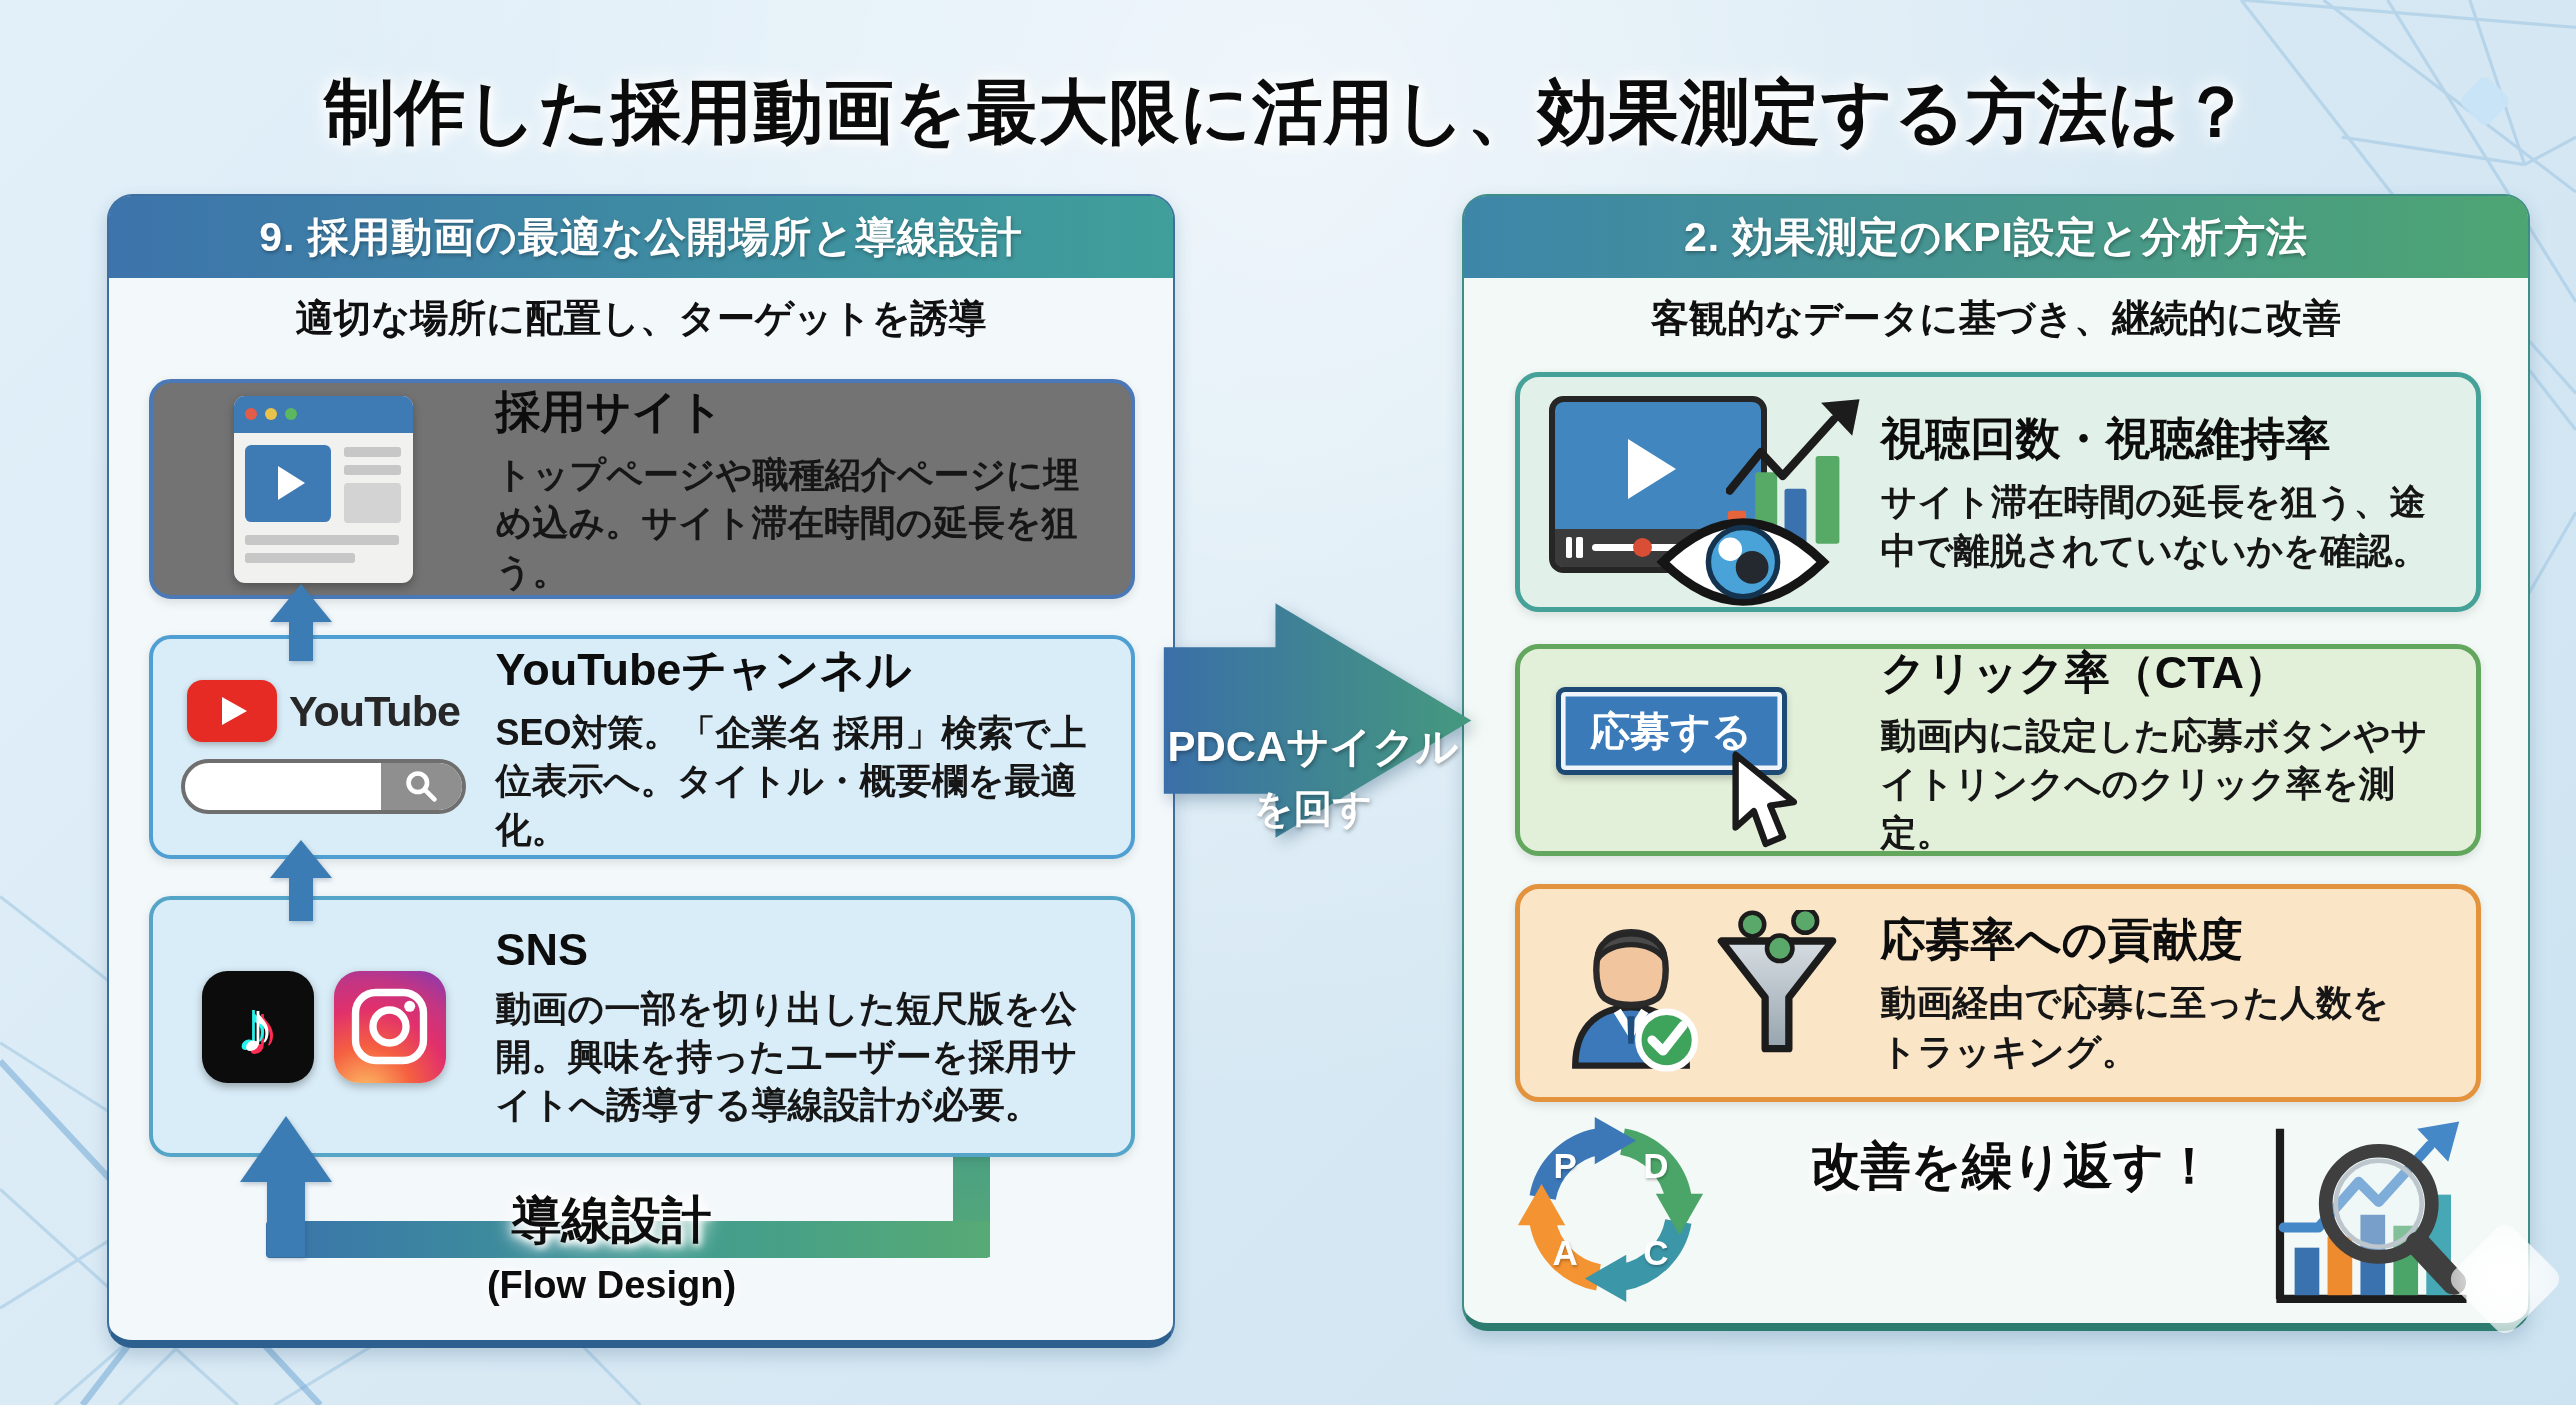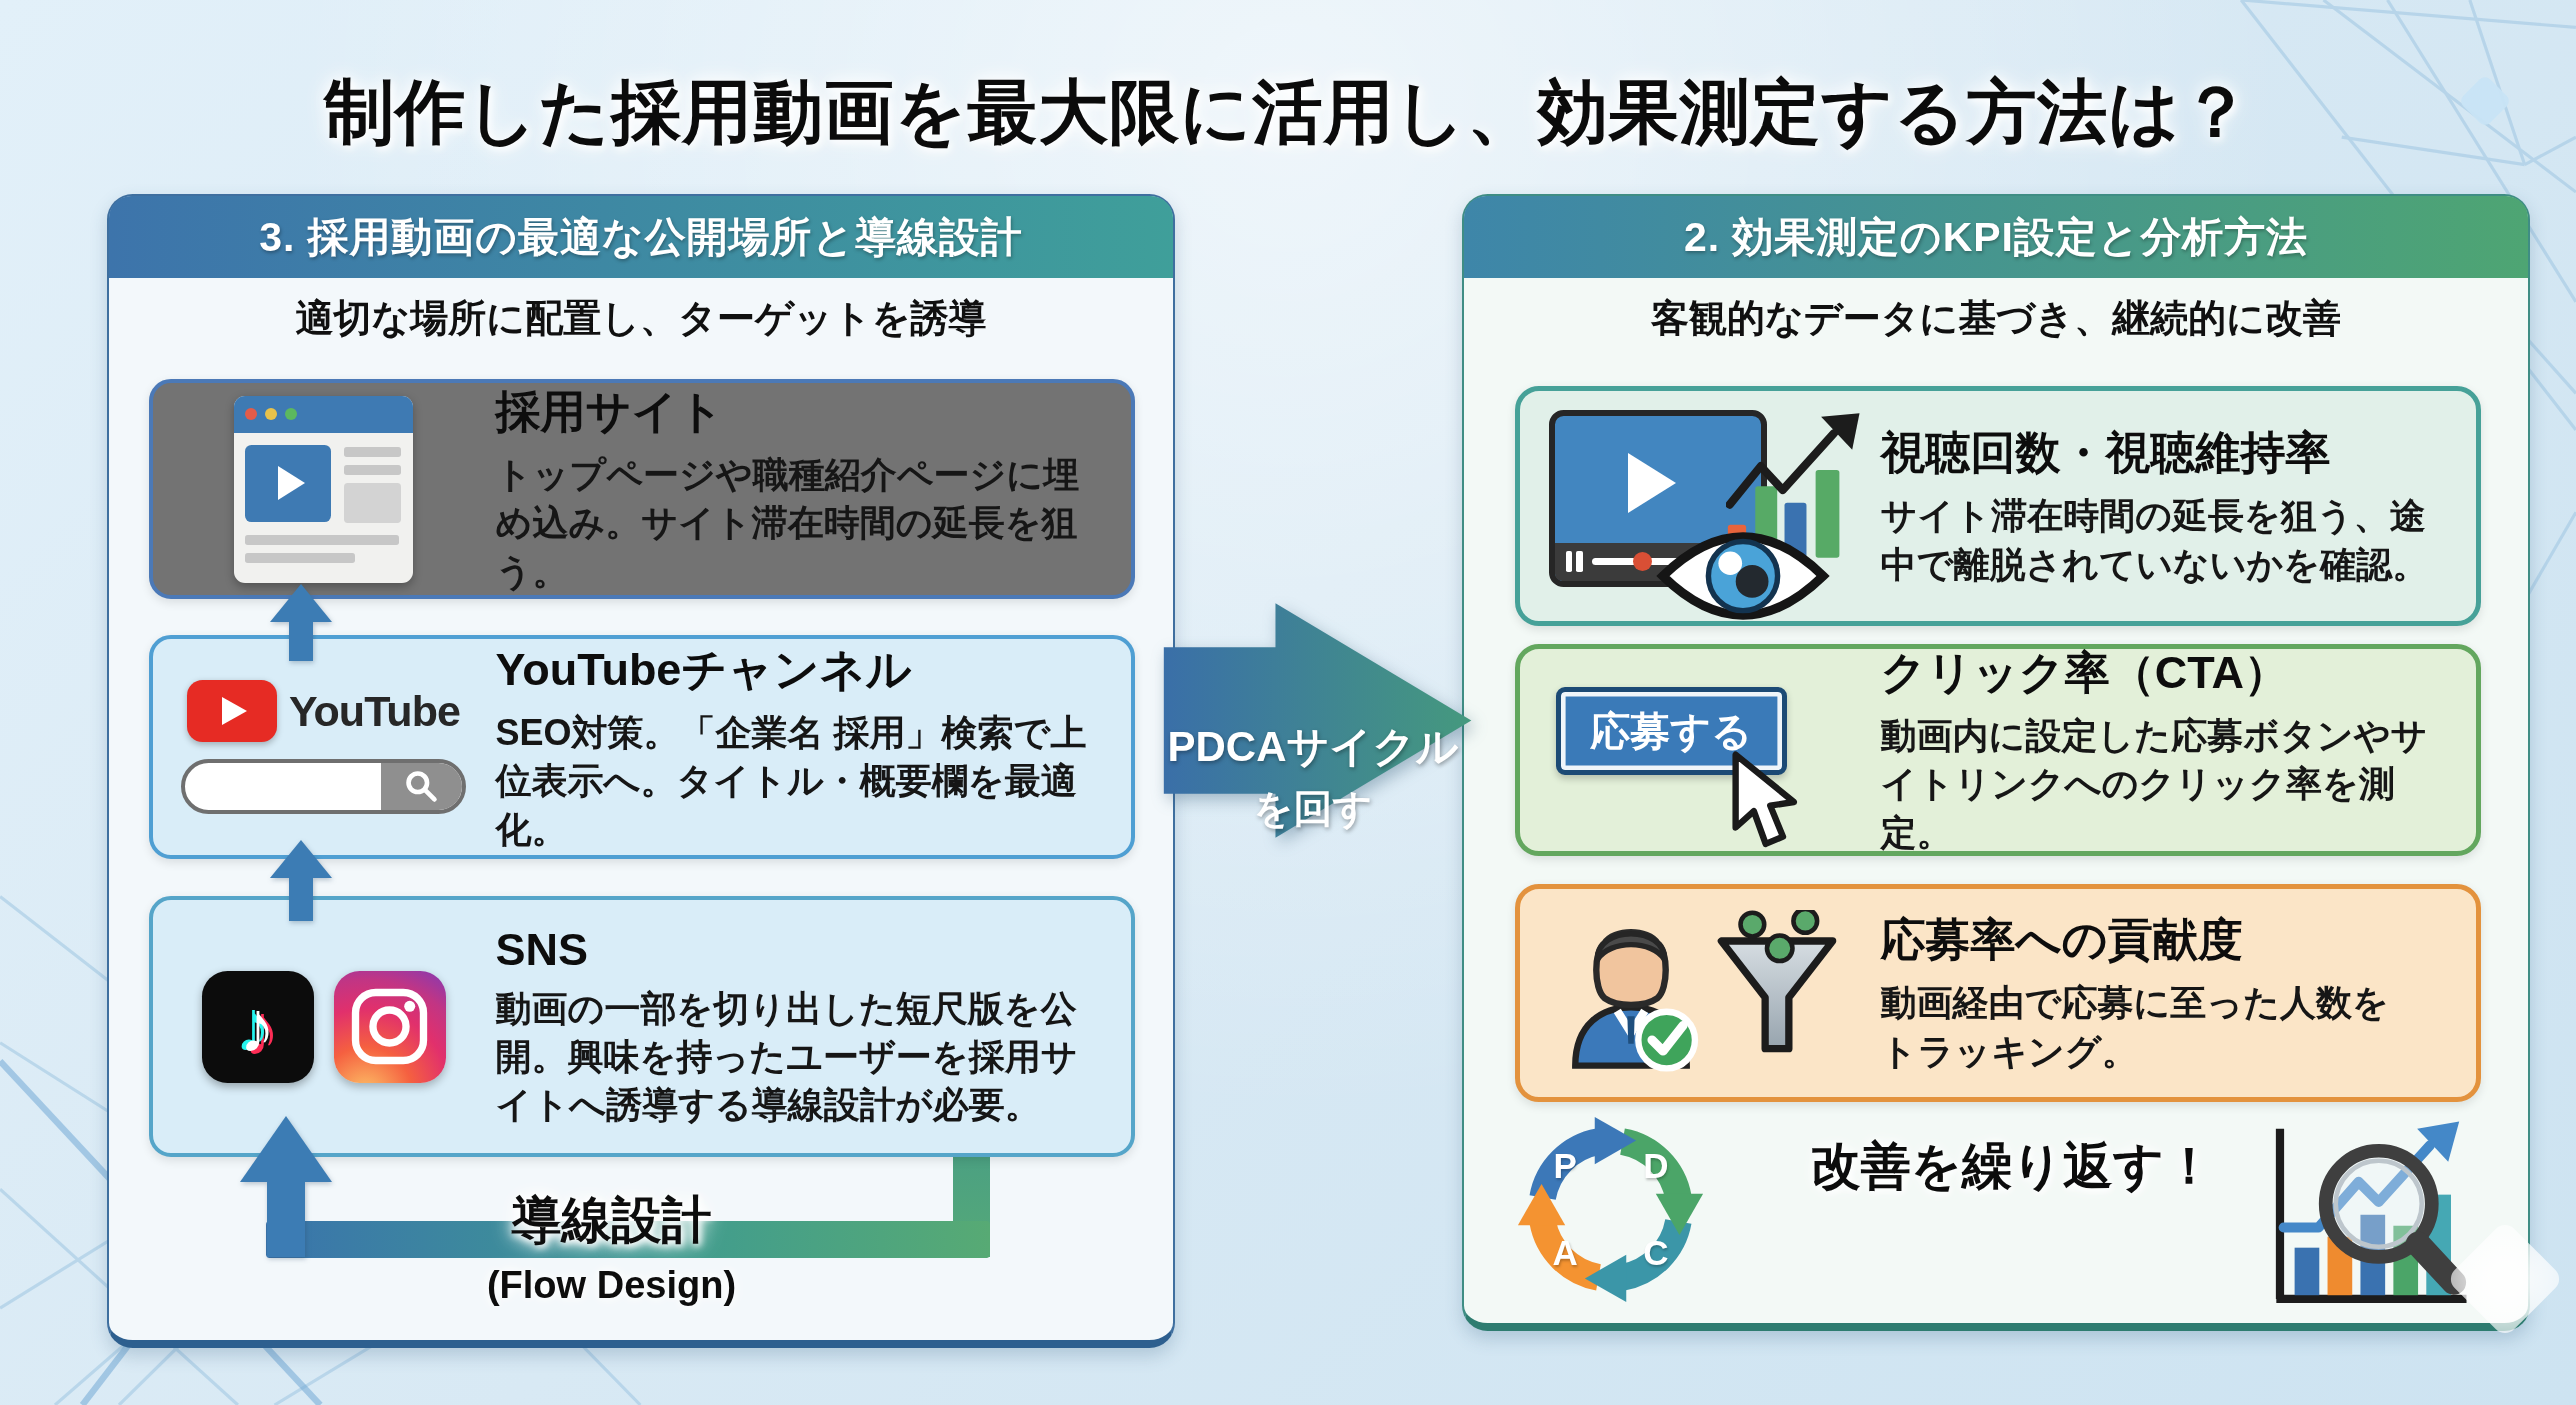--- a/index.html
+++ b/index.html
@@ -61,21 +61,21 @@
   .card p{margin:0;font-size:36px;font-weight:700;color:#161616;line-height:1.34;}
 
   .lcard1{left:40px;top:183px;width:986px;height:220px;background:#737373;border:4.6px solid #4b79b7;}
   .lcard2{left:40px;top:439px;width:986px;height:224px;background:#d9edf8;border:4.6px solid #4f9fd3;}
   .lcard3{left:40px;top:700px;width:986px;height:261px;background:#d9edf8;border:4.6px solid #55a5c9;}
   .lcard1 .icon-wrap,.lcard2 .icon-wrap,.lcard3 .icon-wrap{width:293px;}
   .lcard1 p{max-width:631px;}
   .lcard2 p{max-width:631px;}
   .lcard3 p{max-width:654px;}
 
-  .rcard1{left:51px;top:190px;width:966px;height:240px;background:#e1f0e9;border:5.5px solid #46a198;border-radius:24px;}
+  .rcard1{left:51px;top:176px;width:966px;height:240px;background:#e1f0e9;border:5.5px solid #46a198;border-radius:24px;}
   .rcard2{left:51px;top:448px;width:966px;height:212px;background:#e3f0d9;border:5.5px solid #63a75e;border-radius:24px;}
   .rcard3{left:51px;top:688px;width:966px;height:218px;background:#fbe5c7;border:5.5px solid #e3923d;border-radius:24px;}
   .rcard1 .icon-wrap,.rcard2 .icon-wrap,.rcard3 .icon-wrap{width:311px;}
   .rcard1 p{max-width:585px;}
   .rcard2 p{max-width:560px;}
   .rcard3 p{max-width:526px;}
 
   
   .browser{position:relative;width:179px;height:187px;background:#f1f1ef;border-radius:11px;
     box-shadow:0 3.7px 9.1px rgba(0,0,0,.28);overflow:hidden;}
@@ -213,21 +213,21 @@
     </g>
     <g stroke="#74aad6" stroke-width="7" opacity="0.55">
       <line x1="90" y1="1536" x2="410" y2="1120"></line>
         <line x1="0" y1="1160" x2="350" y2="1536"></line>
     </g>
   </svg>
 
   <div class="page-title">制作した採用動画を最大限に活用し、効果測定する方法は？</div>
 
   <section class="panel left">
-    <div class="panel-header">3. 採用動画の最適な公開場所と導線設計</div>
+    <div class="panel-header">9. 採用動画の最適な公開場所と導線設計</div>
     <div class="panel-subtitle">適切な場所に配置し、ターゲットを誘導</div>
 
     <div class="card lcard1">
       <div class="icon-wrap">
         <div class="browser">
           <div class="browser-bar">
             <span class="bdot r"></span>
             <span class="bdot y"></span>
             <span class="bdot g"></span>
           </div>

